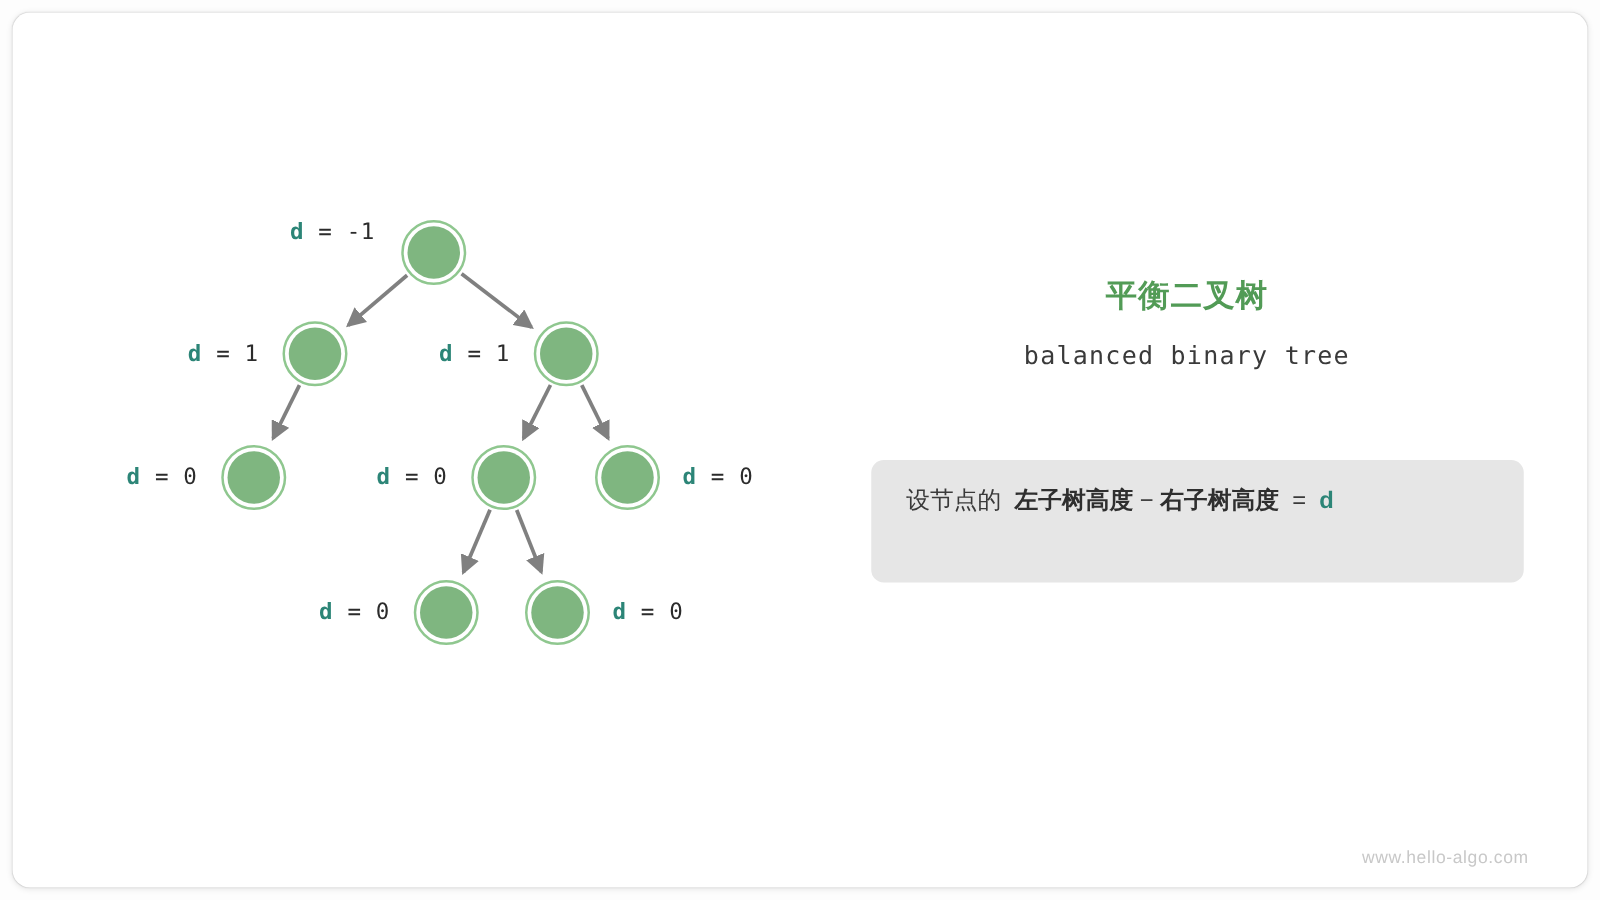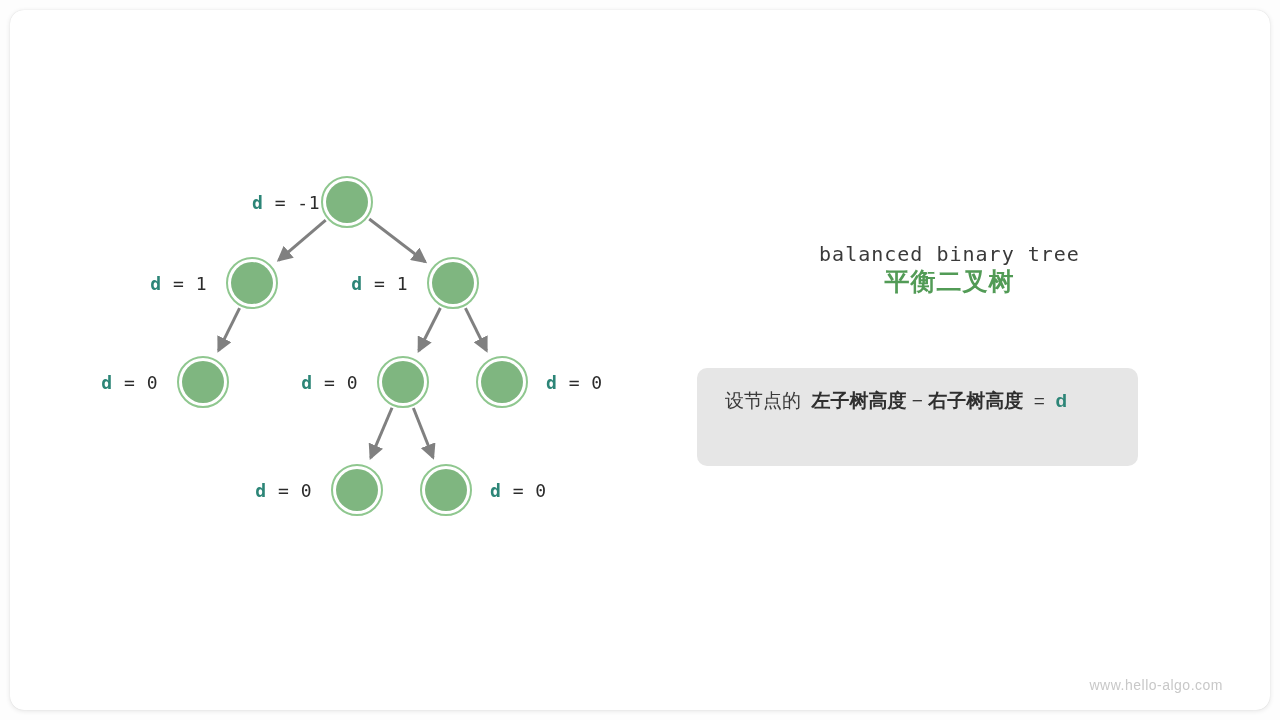--- a/index.html
+++ b/index.html
@@ -71,21 +71,21 @@
     margin-top: 20px;
     color: #3a3a3a;
     font-family: "DejaVu Sans Mono", "Liberation Mono", monospace;
     font-size: 20px;
     letter-spacing: 1px;
   }
   #info-box {
     position: absolute;
     left: 697px;
     top: 368px;
-    width: 441px;
+    width: 522px;
     height: 98px;
     background: #e6e6e6;
     border-radius: 10px;
     box-sizing: border-box;
     padding: 16px 28px 0 28px;
   }
   .info-line {
     color: #3a3a3a;
     font-size: 19px;
     line-height: 34px;
@@ -141,33 +141,33 @@
         <circle cx="502" cy="382" r="25" fill="none" stroke="#8fc78f" stroke-width="2"></circle>
         <circle cx="502" cy="382" r="21" fill="#7fb680"></circle>
         <circle cx="357" cy="490" r="25" fill="none" stroke="#8fc78f" stroke-width="2"></circle>
         <circle cx="357" cy="490" r="21" fill="#7fb680"></circle>
         <circle cx="446" cy="490" r="25" fill="none" stroke="#8fc78f" stroke-width="2"></circle>
         <circle cx="446" cy="490" r="21" fill="#7fb680"></circle>
       </g>
   </svg>
 
   <div id="labels-layer">
-      <div class="node-label to-left" style="left: 300px; top: 202px; margin-left: 20px;"><span class="dvar">d</span><span> = -1</span></div>
+      <div class="node-label to-left" style="left: 300px; top: 186px;"><span class="dvar">d</span><span> = -1</span></div>
       <div class="node-label to-left" style="left: 207px; top: 283px;"><span class="dvar">d</span><span> = 1</span></div>
       <div class="node-label to-left" style="left: 408px; top: 283px;"><span class="dvar">d</span><span> = 1</span></div>
       <div class="node-label to-left" style="left: 158px; top: 382px;"><span class="dvar">d</span><span> = 0</span></div>
       <div class="node-label to-left" style="left: 358px; top: 382px;"><span class="dvar">d</span><span> = 0</span></div>
       <div class="node-label to-right" style="left: 546px; top: 382px;"><span class="dvar">d</span><span> = 0</span></div>
       <div class="node-label to-left" style="left: 312px; top: 490px;"><span class="dvar">d</span><span> = 0</span></div>
       <div class="node-label to-right" style="left: 490px; top: 490px;"><span class="dvar">d</span><span> = 0</span></div>
     </div>
 
   <div id="panel">
+    <div id="panel-title">平衡二叉树</div>
     <div id="panel-subtitle">balanced binary tree</div>
-    <div id="panel-title">平衡二叉树</div>
   </div>
 
   <div id="info-box">
     <div class="info-line">
       <span>设节点的</span>
       &nbsp;<span class="strong">左子树高度</span>
       <span class="op">−</span>
       <span class="strong">右子树高度</span>
       &nbsp;<span class="op">=</span>
       &nbsp;<span class="dvar">d</span>

